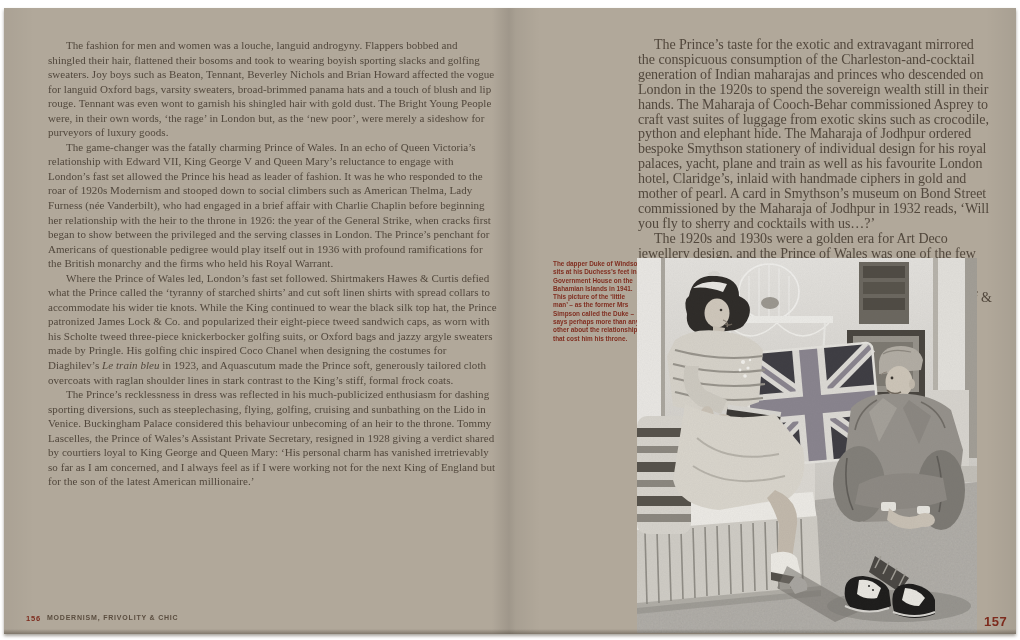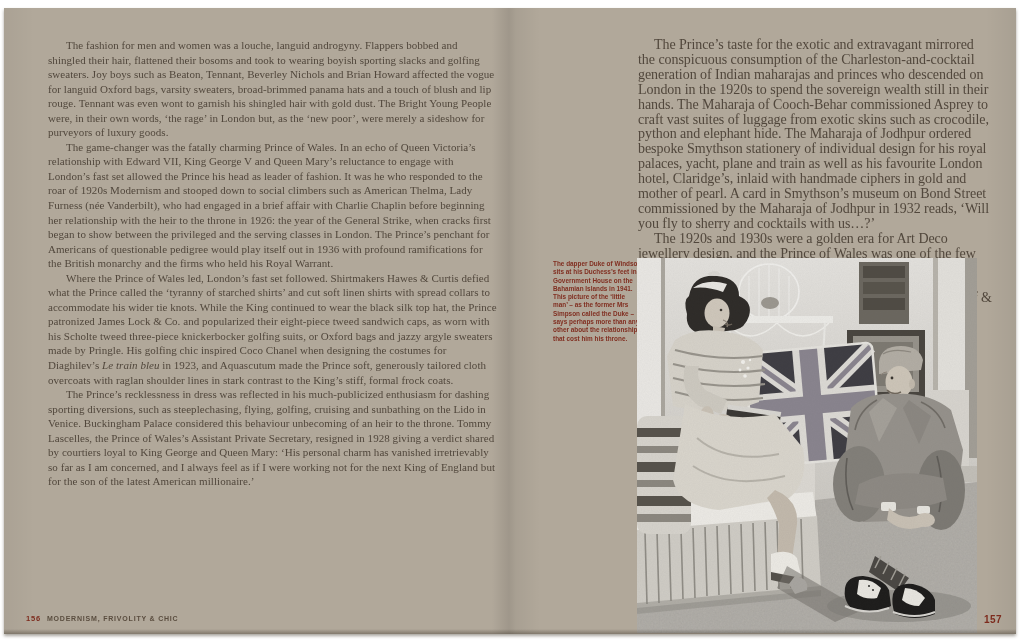--- a/index.html
+++ b/index.html
@@ -36,28 +36,28 @@
     font-size:6.4px;line-height:8.3px;color:var(--caption-text,#802e20);
   }
   .photo{
     position:absolute;left:633px;top:250px;width:340px;height:375px;
     overflow:hidden;background:#c9c6c0;
   }
   .photo svg{display:block;}
   .footer-left{
     position:absolute;left:22px;top:606px;
     font-family:"Liberation Sans", sans-serif;font-size:7px;letter-spacing:0.8px;
-    display:flex;gap:6px;align-items:center;
+    display:flex;gap:6px;align-items:flex-start;
   }
   .pagenum{font-weight:700;color:var(--page-number,#7d2b1d);font-size:7.5px;}
   .chapter{font-weight:700;color:var(--chapter-label,#5a4d3f);}
   .footer-right{
     position:absolute;left:980px;top:606px;
     font-family:"Liberation Sans", sans-serif;font-weight:700;
-    font-size:10px;color:var(--page-number,#7d2b1d);letter-spacing:0.5px;
+    font-size:13px;color:var(--page-number,#7d2b1d);letter-spacing:0.5px;
   }
 </style>
 </head>
 <body>
 
 <div class="spread">
 
   <div>
     <div class="text-col left-col">
         <p>The fashion for men and women was a louche, languid androgyny. Flappers bobbed and shingled their hair, flattened their bosoms and took to wearing boyish sporting slacks and golfing sweaters. Joy boys such as Beaton, Tennant, Beverley Nichols and Brian Howard affected the vogue for languid Oxford bags, varsity sweaters, broad-brimmed panama hats and a touch of blush and lip rouge. Tennant was even wont to garnish his shingled hair with gold dust. The Bright Young People were, in their own words, ‘the rage’ in London but, as the ‘new poor’, were merely a sideshow for purveyors of luxury goods.</p>

